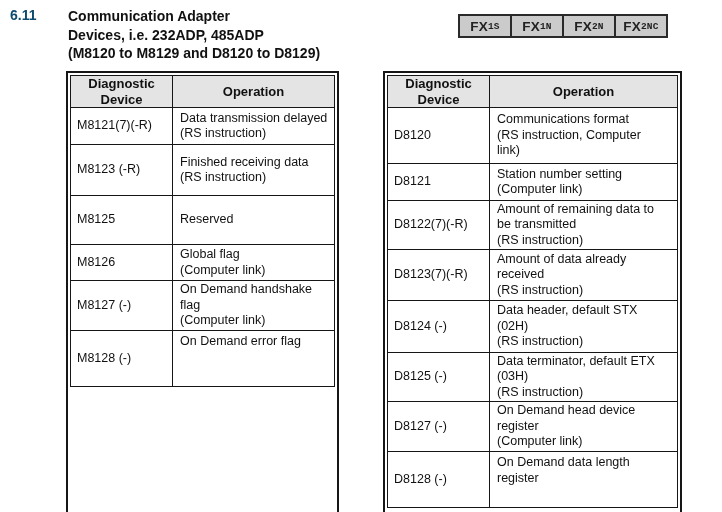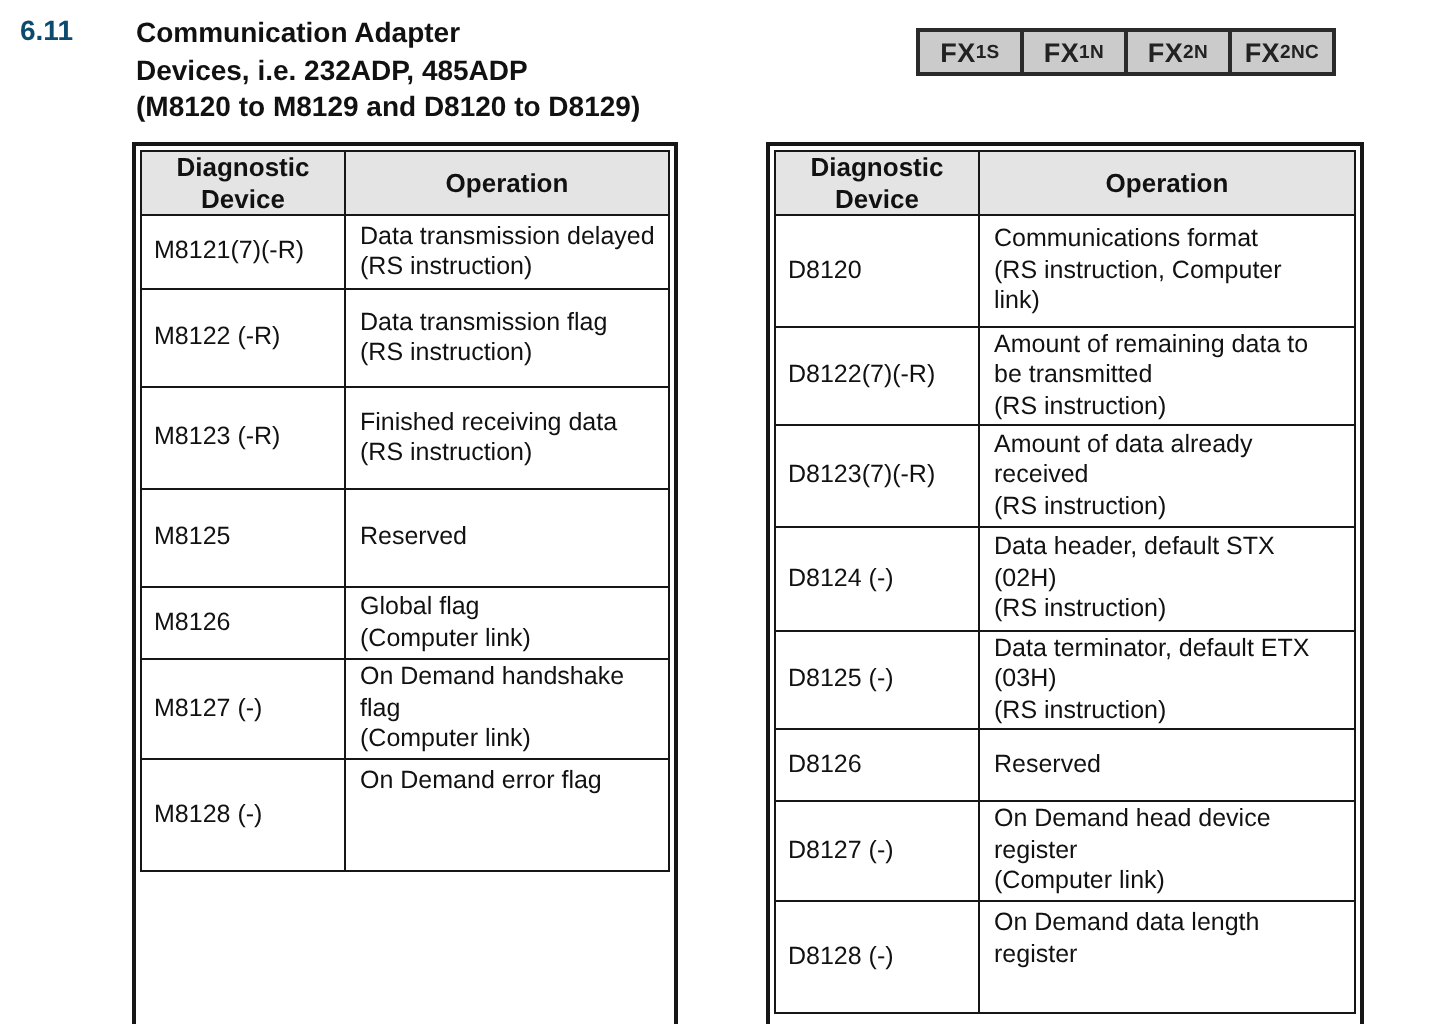--- a/index.html
+++ b/index.html
@@ -33,21 +33,21 @@
     height: 24px; min-width: 54px;
     background: #cbcbcb;
     border: 2px solid #2a2a2a;
     margin-left: -2px;
     display: flex; align-items: center; justify-content: center;
     padding: 0 6px;
     font-weight: bold; color: #222;
   }
   .badge:first-child { margin-left: 0; }
   .badge .fx { font-size: 13.5px; letter-spacing: 0.2px; }
-  .badge .sub { font-size: 9.5px; letter-spacing: 0.2px; }
+  .badge .sub { font-size: 9.5px; letter-spacing: 0.2px; font-family: Liberation Mono, monospace; }
 
   
   .tbl-wrap {
     position: absolute;
     border: 2px solid #161616;
     padding: 2px;
     background: #ffffff;
   }
   #tbl-left  { left: 66px;  top: 71px; height: 470px; }
   #tbl-right { left: 383px; top: 71px; height: 470px; }
@@ -131,25 +131,20 @@
         <tr>
       <th>Diagnostic
 Device</th>
       <th>Operation</th>
     </tr>
     <tr class="r2">
       <td class="dev">M8121(7)(-R)</td>
       <td class="op">Data transmission delayed
 (RS instruction)</td>
     </tr>
-    <tr class="r3">
-      <td class="dev">M8122 (-R)</td>
-      <td class="op">Data transmission flag
-(RS instruction)</td>
-    </tr>
     <tr class="r4">
       <td class="dev">M8123 (-R)</td>
       <td class="op">Finished receiving data
 (RS instruction)</td>
     </tr>
     <tr class="r6">
       <td class="dev">M8125</td>
       <td class="op">Reserved</td>
     </tr>
     <tr class="r7">
@@ -181,20 +176,25 @@
       <th>Diagnostic
 Device</th>
       <th>Operation</th>
     </tr>
     <tr class="r1">
       <td class="dev">D8120</td>
       <td class="op">Communications format
 (RS instruction, Computer
 link)</td>
     </tr>
+    <tr class="r2">
+      <td class="dev">D8121</td>
+      <td class="op">Station number setting
+(Computer link)</td>
+    </tr>
     <tr class="r3">
       <td class="dev">D8122(7)(-R)</td>
       <td class="op">Amount of remaining data to
 be transmitted
 (RS instruction)</td>
     </tr>
     <tr class="r4">
       <td class="dev">D8123(7)(-R)</td>
       <td class="op">Amount of data already
 received
@@ -205,24 +205,20 @@
       <td class="op">Data header, default STX
 (02H)
 (RS instruction)</td>
     </tr>
     <tr class="r6">
       <td class="dev">D8125 (-)</td>
       <td class="op">Data terminator, default ETX
 (03H)
 (RS instruction)</td>
     </tr>
-    <tr class="r7">
-      <td class="dev">D8126</td>
-      <td class="op">Reserved</td>
-    </tr>
     <tr class="r8">
       <td class="dev">D8127 (-)</td>
       <td class="op">On Demand head device
 register
 (Computer link)</td>
     </tr>
     <tr class="r9">
       <td class="dev">D8128 (-)</td>
       <td class="op">On Demand data length
 register</td>

